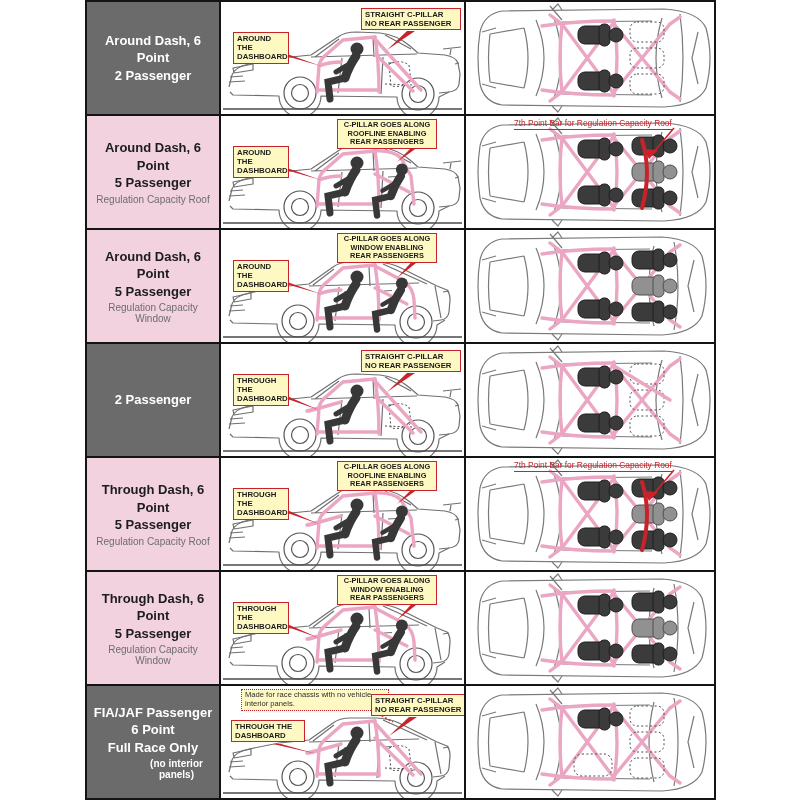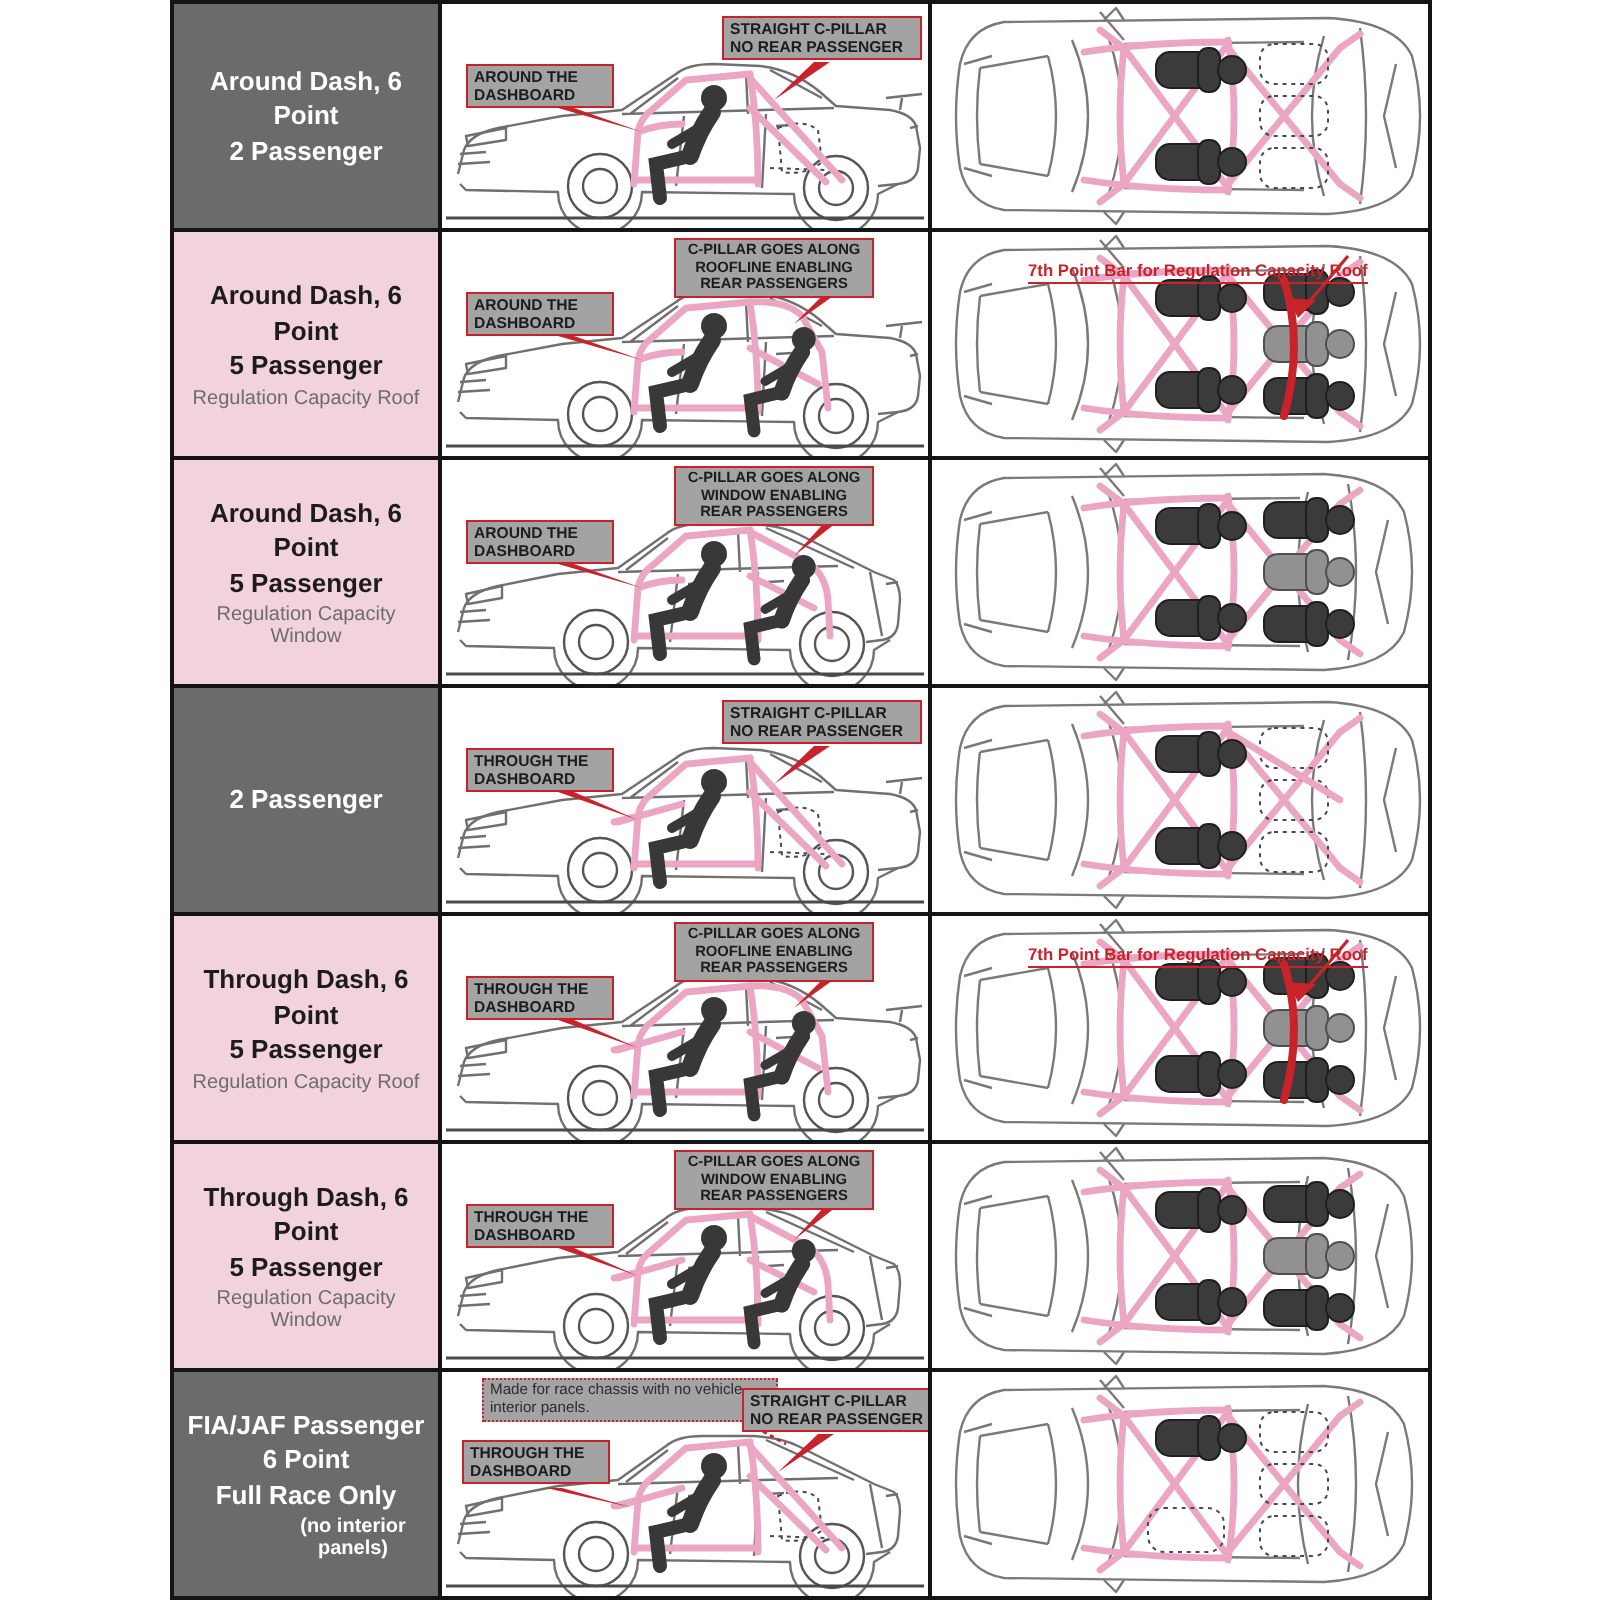--- a/index.html
+++ b/index.html
@@ -10,29 +10,29 @@
   .lab{display:flex;flex-direction:column;justify-content:center;align-items:center;
        text-align:center;padding:4px;box-sizing:border-box;}
   .lab.gray{background:#6b6b6b;color:#ffffff;}
   .lab.pink{background:#f1d2de;color:#1c1c1c;}
   .l-main{font-size:13px;font-weight:bold;line-height:1.35;}
   .l-sub{font-size:10px;margin-top:2px;}
   .pink .l-sub{color:#6d6d6d;text-align:center;}
   .gray .l-sub{color:#ffffff;font-weight:bold;margin-left:47px;}
   .cell{position:relative;background:#ffffff;overflow:hidden;}
   svg.diagram{position:absolute;left:0;top:0;width:100%;height:100%;}
-  .callout{position:absolute;background:#a3a3a3;border:1.6px solid #c8232b;color:#1c1c1c;
+  .callout{position:absolute;background:#fef9c3;border:1.6px solid #c8232b;color:#1c1c1c;
            font-size:7.8px;font-weight:bold;line-height:1.18;padding:1px 3px;z-index:2;box-sizing:border-box;}
-  .co-dash{left:12px;top:30px;width:74px;}
+  .co-dash{left:12px;top:30px;width:56px;}
   .co-dash7{left:10px;top:34px;width:74px;}
   .co-rear-straight{left:140px;top:6px;width:100px;text-align:left;}
   .co-rear-long{left:116px;top:3px;width:100px;font-size:7.4px;text-align:center;}
   .co-race{left:20px;top:3px;width:148px;border-style:dotted;font-weight:normal;color:#2c2c2c;font-size:7.6px;}
   .co-rear7{left:150px;top:8px;width:100px;}
-  .topnote{position:absolute;top:14px;left:48px;color:#c8232b;font-size:8.4px;font-weight:bold;
+  .topnote{position:absolute;top:2px;left:48px;color:#c8232b;font-size:8.4px;font-weight:normal;
            border-bottom:1.4px solid #c8232b;padding-bottom:1px;z-index:2;white-space:nowrap;text-align:center;}
 </style>
 </head>
 <body>
 
 <svg width="0" height="0" style="position:absolute" aria-hidden="true">
 <defs>
 
   <g id="sedan-side" fill="none" stroke="#707070" stroke-width="1.2" stroke-linejoin="round">
     <path d="M8,85 L11,73 Q14,65 28,62 L60,56 L90,53 L117,35 Q123,30 136,30 L159,31 Q176,33 189,44 L197,51 L224,53 Q235,55 237,61 L239,72 L238,82 Q237,89 228,90 L218,91"></path>

